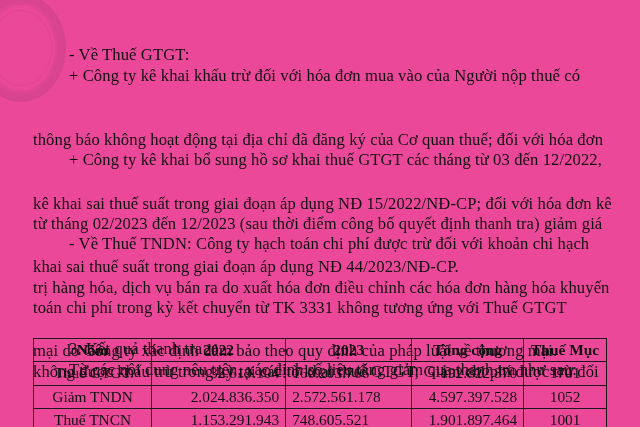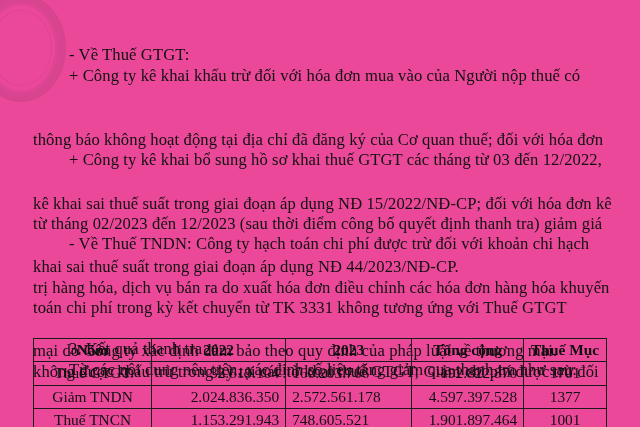--- a/index.html
+++ b/index.html
@@ -176,21 +176,21 @@
         <td class="col-2022">32.619.104</td>
         <td class="col-2023">160.203.766</td>
         <td class="col-total">192.822.870</td>
         <td class="col-muc">1701</td>
       </tr>
       <tr>
         <td class="col-name">Giảm TNDN</td>
         <td class="col-2022">2.024.836.350</td>
         <td class="col-2023">2.572.561.178</td>
         <td class="col-total">4.597.397.528</td>
-        <td class="col-muc">1377</td>
+        <td class="col-muc">1052</td>
       </tr>
       <tr>
         <td class="col-name">Thuế TNCN</td>
         <td class="col-2022">1.153.291.943</td>
         <td class="col-2023">748.605.521</td>
         <td class="col-total">1.901.897.464</td>
         <td class="col-muc">1001</td>
       </tr>
 
     </tbody>

